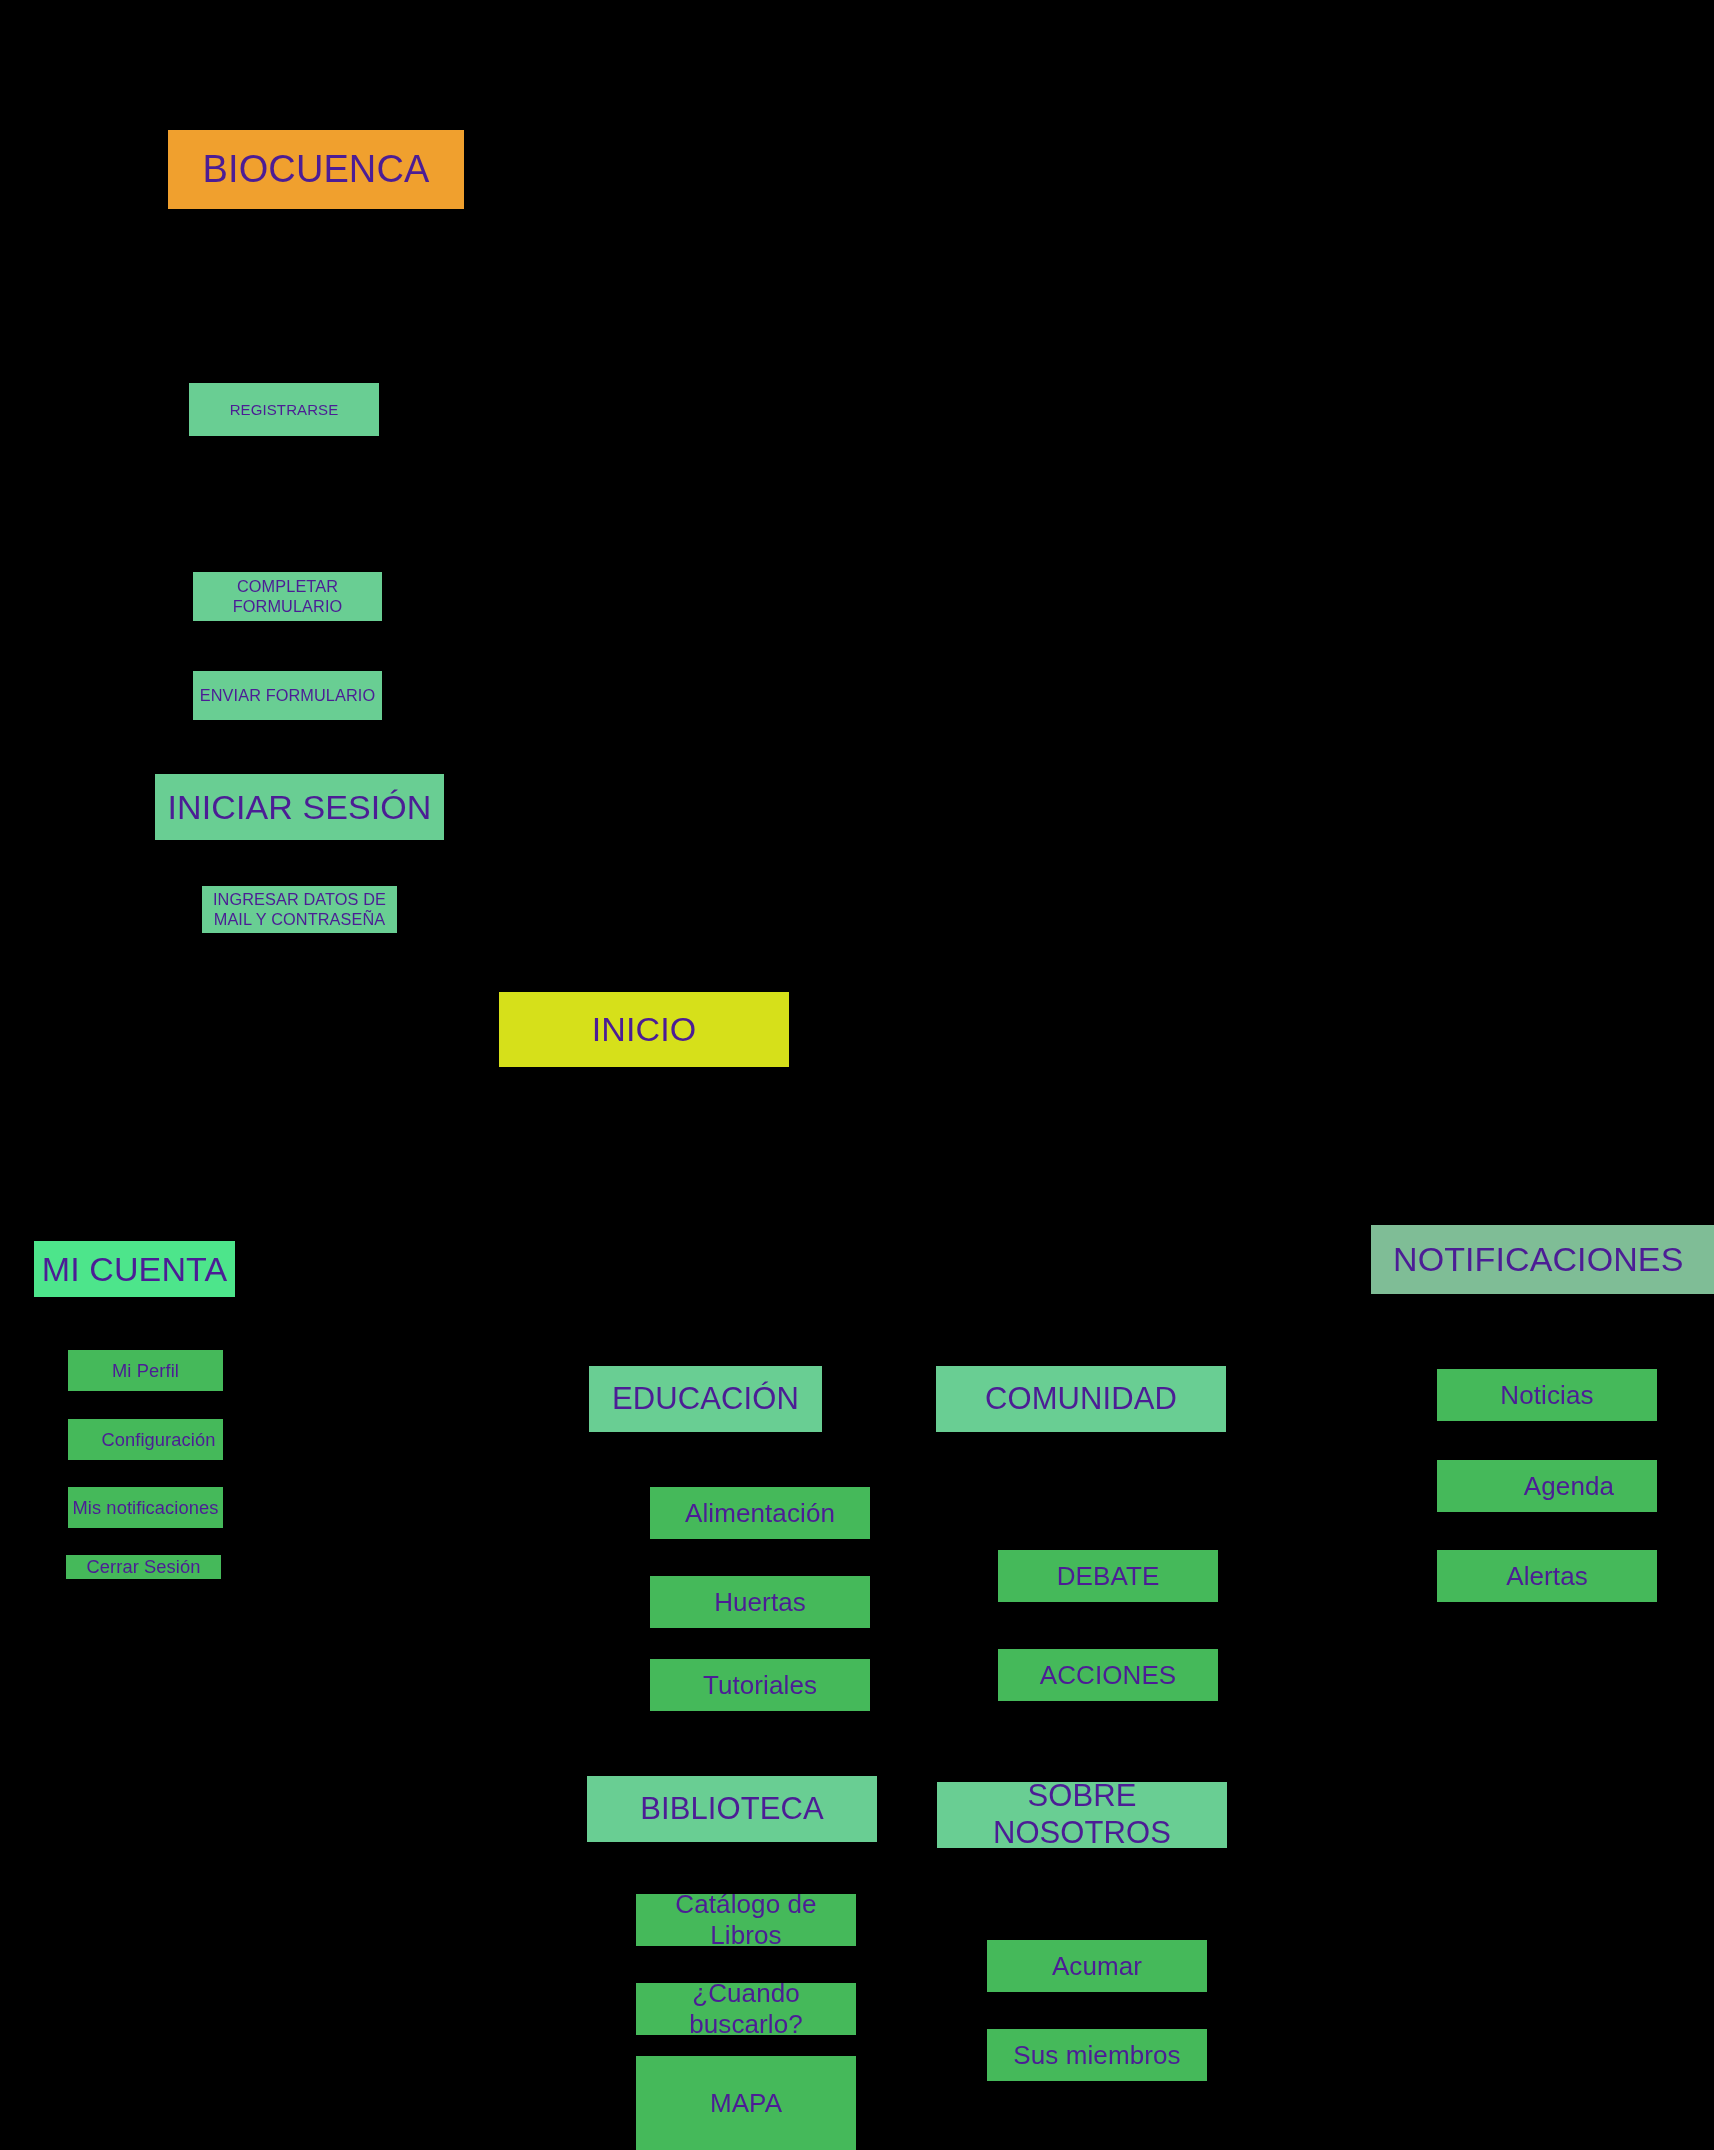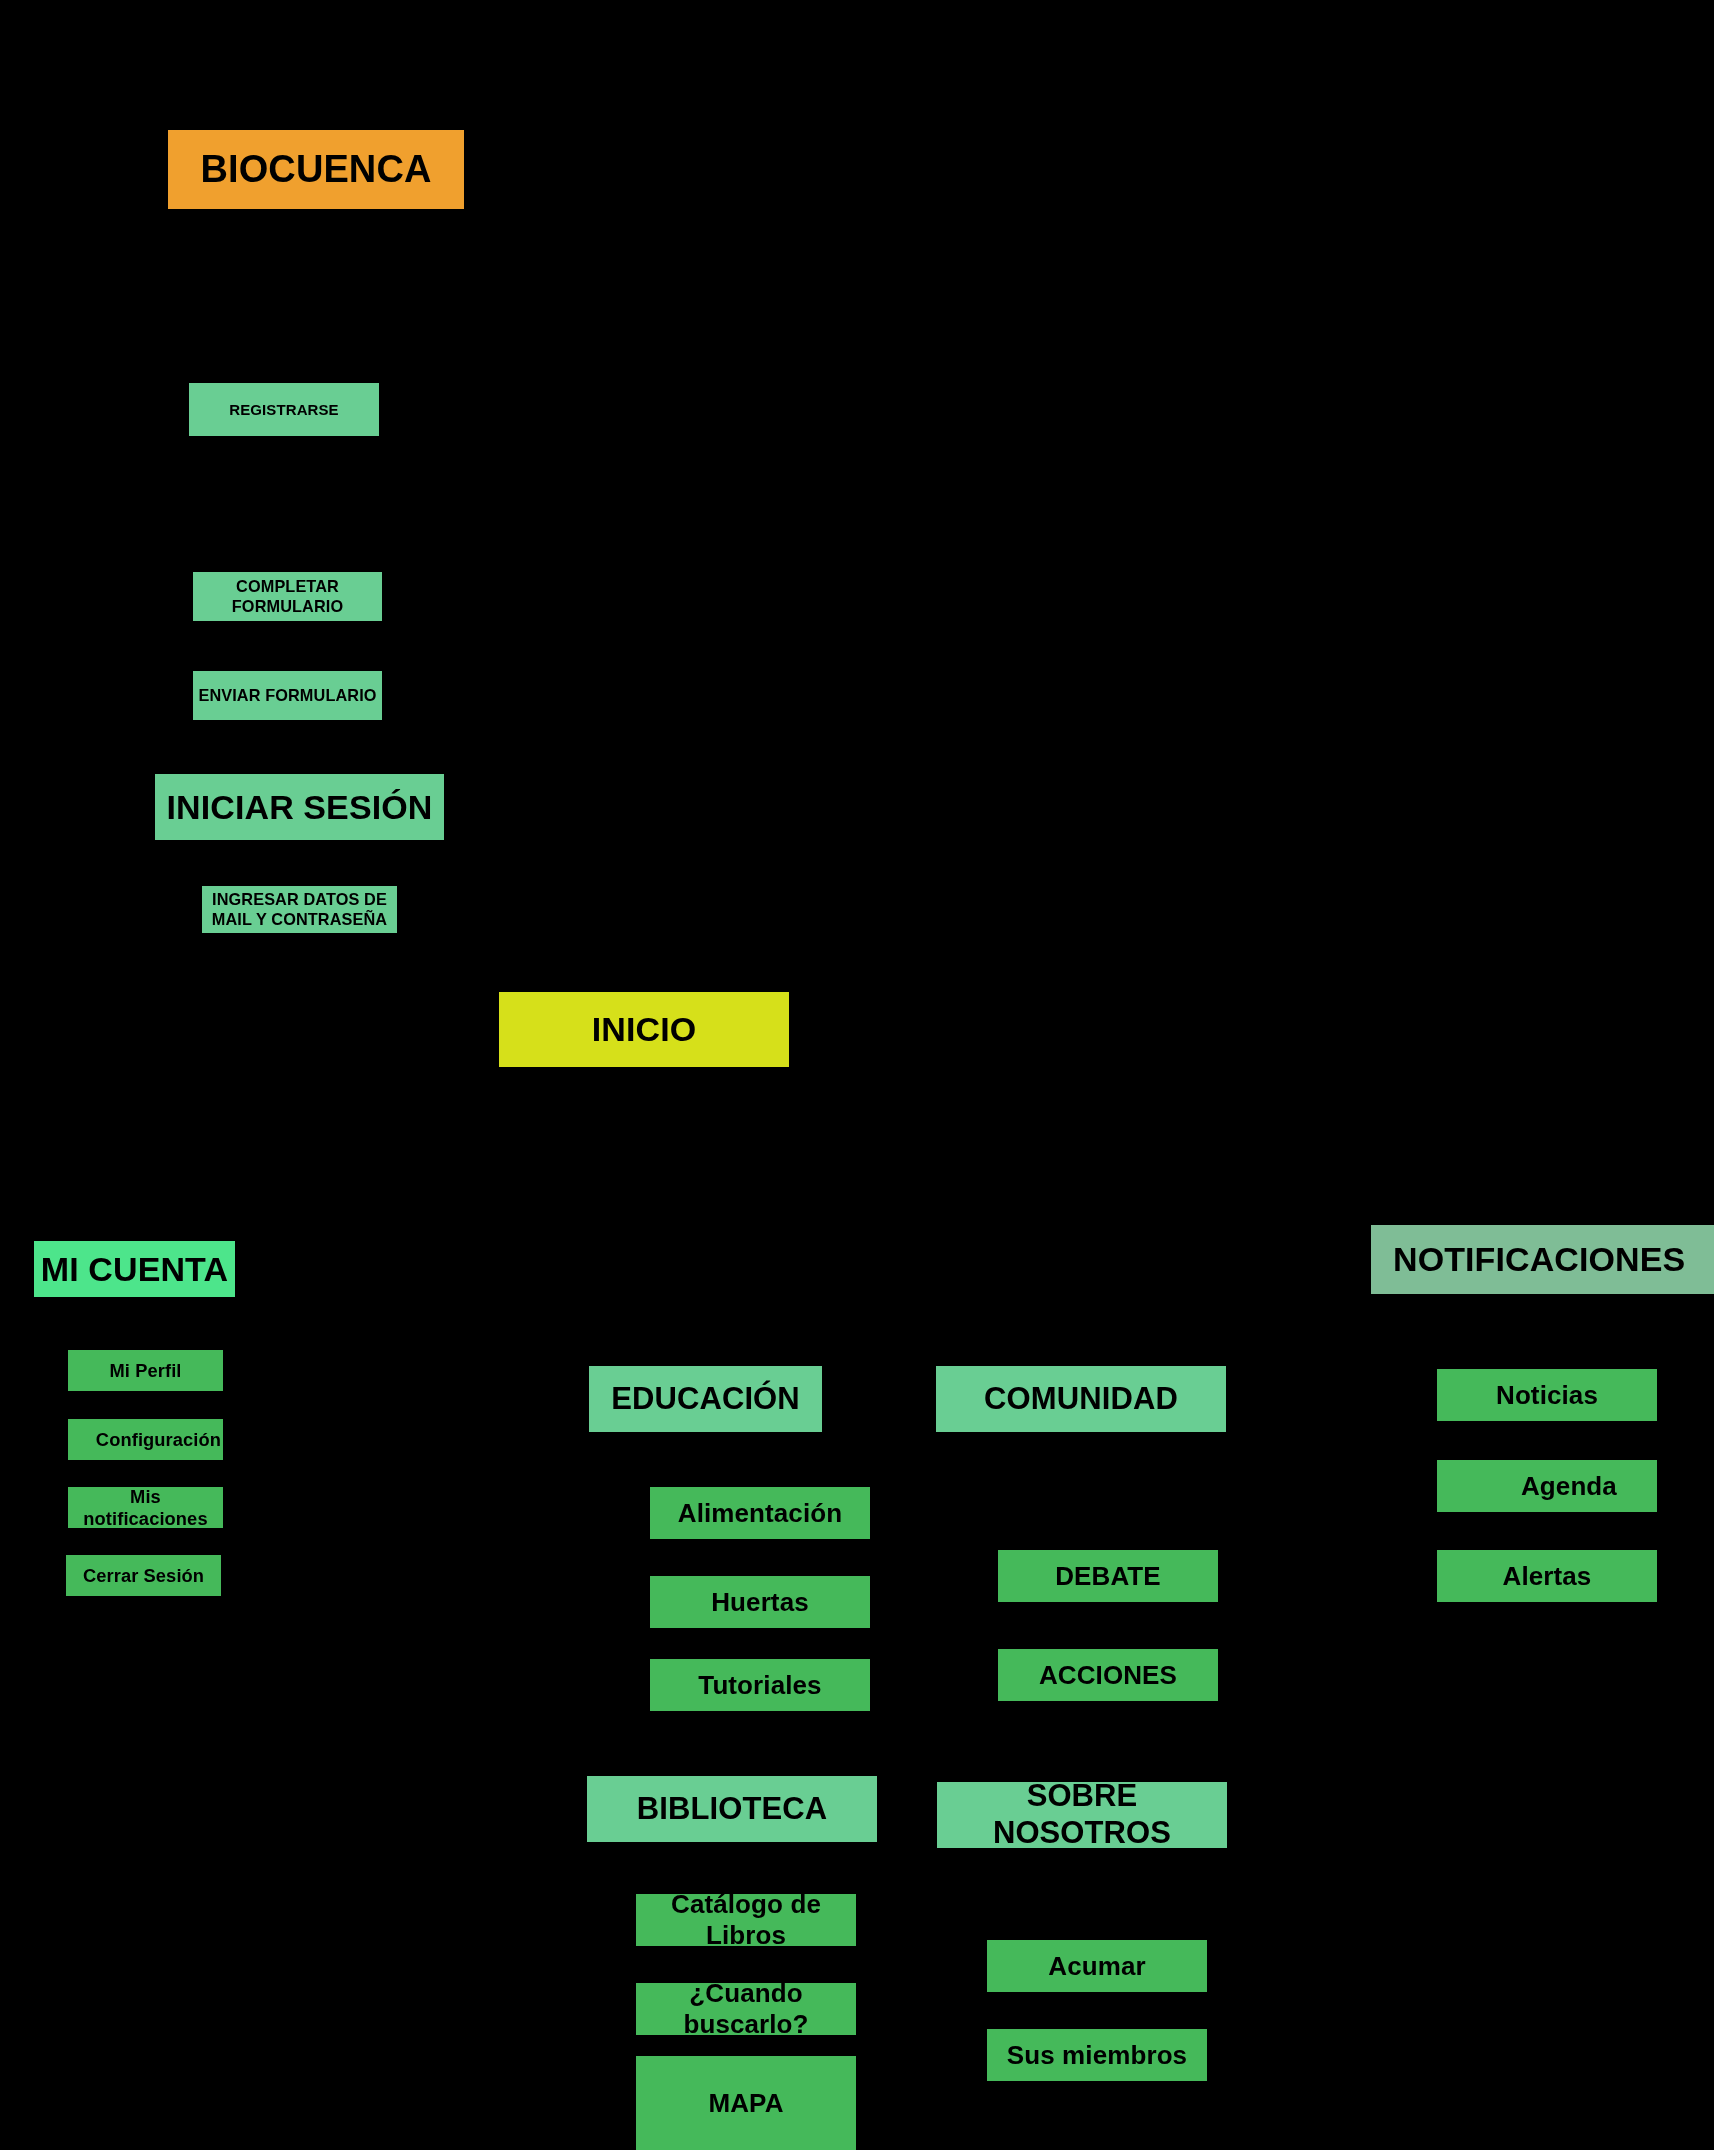--- a/index.html
+++ b/index.html
@@ -18,24 +18,24 @@
     background: #000000;
     overflow: hidden;
   }
   .node {
     position: absolute;
     box-sizing: border-box;
     display: flex;
     align-items: center;
     justify-content: center;
     text-align: center;
-    color: #000000;
+    color: #4c1d95;
     line-height: 1.18;
     font-family: "Liberation Sans", sans-serif;
-    font-weight: 700;
+    font-weight: 400;
     letter-spacing: 0.1px;
     padding: 1.4px 4.1px;
     white-space: pre-line;
   }
   
   .n-brand   { background: #F0A02E; }
   .n-account { background: #4DE58B; }
   .n-home    { background: #D6E01A; }
   .n-section { background: #69CE93; }
   .n-notif   { background: #7FBD96; }
@@ -72,21 +72,21 @@
   <div class="node n-home t-xl" style="left:499px; top:992px; width:290px; height:75px;">INICIO</div>
 
   <div class="node n-account t-xl" style="left:34px; top:1241px; width:201px; height:56px;">MI CUENTA</div>
 
   <div class="node n-leaf t-xs" style="left:68px; top:1350px; width:155px; height:41px;">Mi Perfil</div>
 
   <div class="node n-leaf t-xs" style="left:68px; top:1419px; width:155px; height:41px;padding-left:30px;">Configuración</div>
 
   <div class="node n-leaf t-xs" style="left:68px; top:1487px; width:155px; height:41px;">Mis notificaciones</div>
 
-  <div class="node n-leaf t-xs" style="left:66px; top:1555px; width:155px; height:41px;">Cerrar Sesión</div>
+  <div class="node n-leaf t-xs" style="left:66px; top:1555px; width:155px; height:24px;">Cerrar Sesión</div>
 
   <div class="node n-section t-lg" style="left:589px; top:1366px; width:233px; height:66px;">EDUCACIÓN</div>
 
   <div class="node n-leaf t-md" style="left:650px; top:1487px; width:220px; height:52px;">Alimentación</div>
 
   <div class="node n-leaf t-md" style="left:650px; top:1576px; width:220px; height:52px;">Huertas</div>
 
   <div class="node n-leaf t-md" style="left:650px; top:1659px; width:220px; height:52px;">Tutoriales</div>
 
   <div class="node n-section t-lg" style="left:936px; top:1366px; width:290px; height:66px;">COMUNIDAD</div>

